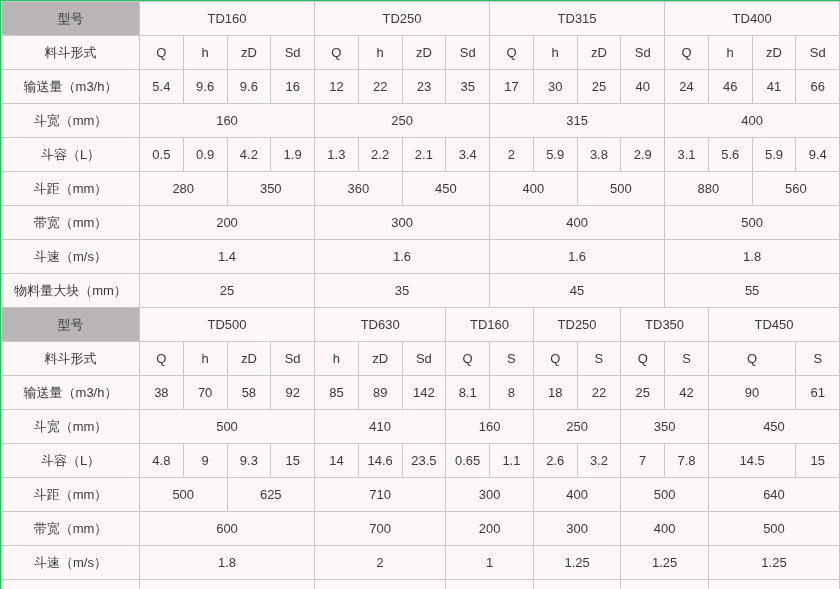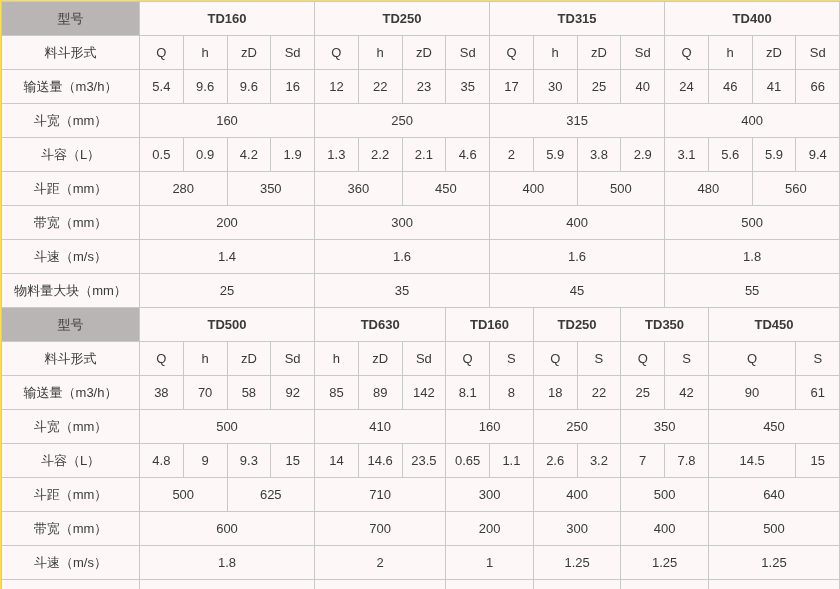--- a/index.html
+++ b/index.html
@@ -6,21 +6,21 @@
     margin: 0;
     padding: 0;
     background: #ffffff;
     font-family: "Liberation Sans", sans-serif;
   }
   #page {
     width: 840px;
     height: 589px;
     position: relative;
     overflow: hidden;
-    background: #fde047;
+    background: #22c55e;
   }
   table.spec {
     border-collapse: collapse;
     table-layout: fixed;
     width: 838px;
     margin: 1px 0 0 1px;
   }
   table.spec td {
     border: 1px solid #c9c9c9;
     text-align: center;
@@ -40,21 +40,20 @@
     width: 138px;
   }
   td.lbl.header {
     background: #b9b5b5;
   }
   
   td.model {
     background: #eceaea;
     color: #3d3a3a;
     font-size: 13.5px;
-    font-weight: bold;
   }
   td.plain {
     background: #ffffff;
   }
   td.tint {
     background: #fdf4f4;
   }
 </style>
 </head>
 <body>
@@ -125,40 +124,40 @@
 
       <tr>
         <td class="lbl">斗容（L）</td>
         <td class="tint">0.5</td>
         <td class="tint">0.9</td>
         <td class="tint">4.2</td>
         <td class="tint">1.9</td>
         <td class="tint">1.3</td>
         <td class="tint">2.2</td>
         <td class="tint">2.1</td>
-        <td class="tint">4.6</td>
+        <td class="tint">3.4</td>
         <td class="tint">2</td>
         <td class="tint">5.9</td>
         <td class="tint">3.8</td>
         <td class="tint">2.9</td>
         <td class="tint">3.1</td>
         <td class="tint">5.6</td>
         <td class="tint">5.9</td>
         <td class="tint">9.4</td>
       </tr>
 
       <tr>
         <td class="lbl">斗距（mm）</td>
         <td class="plain" colspan="2">280</td>
         <td class="plain" colspan="2">350</td>
         <td class="plain" colspan="2">360</td>
         <td class="plain" colspan="2">450</td>
         <td class="plain" colspan="2">400</td>
         <td class="plain" colspan="2">500</td>
-        <td class="plain" colspan="2">480</td>
+        <td class="plain" colspan="2">880</td>
         <td class="plain" colspan="2">560</td>
       </tr>
 
       <tr>
         <td class="lbl">带宽（mm）</td>
         <td class="tint" colspan="4">200</td>
         <td class="tint" colspan="4">300</td>
         <td class="tint" colspan="4">400</td>
         <td class="tint" colspan="4">500</td>
       </tr>

